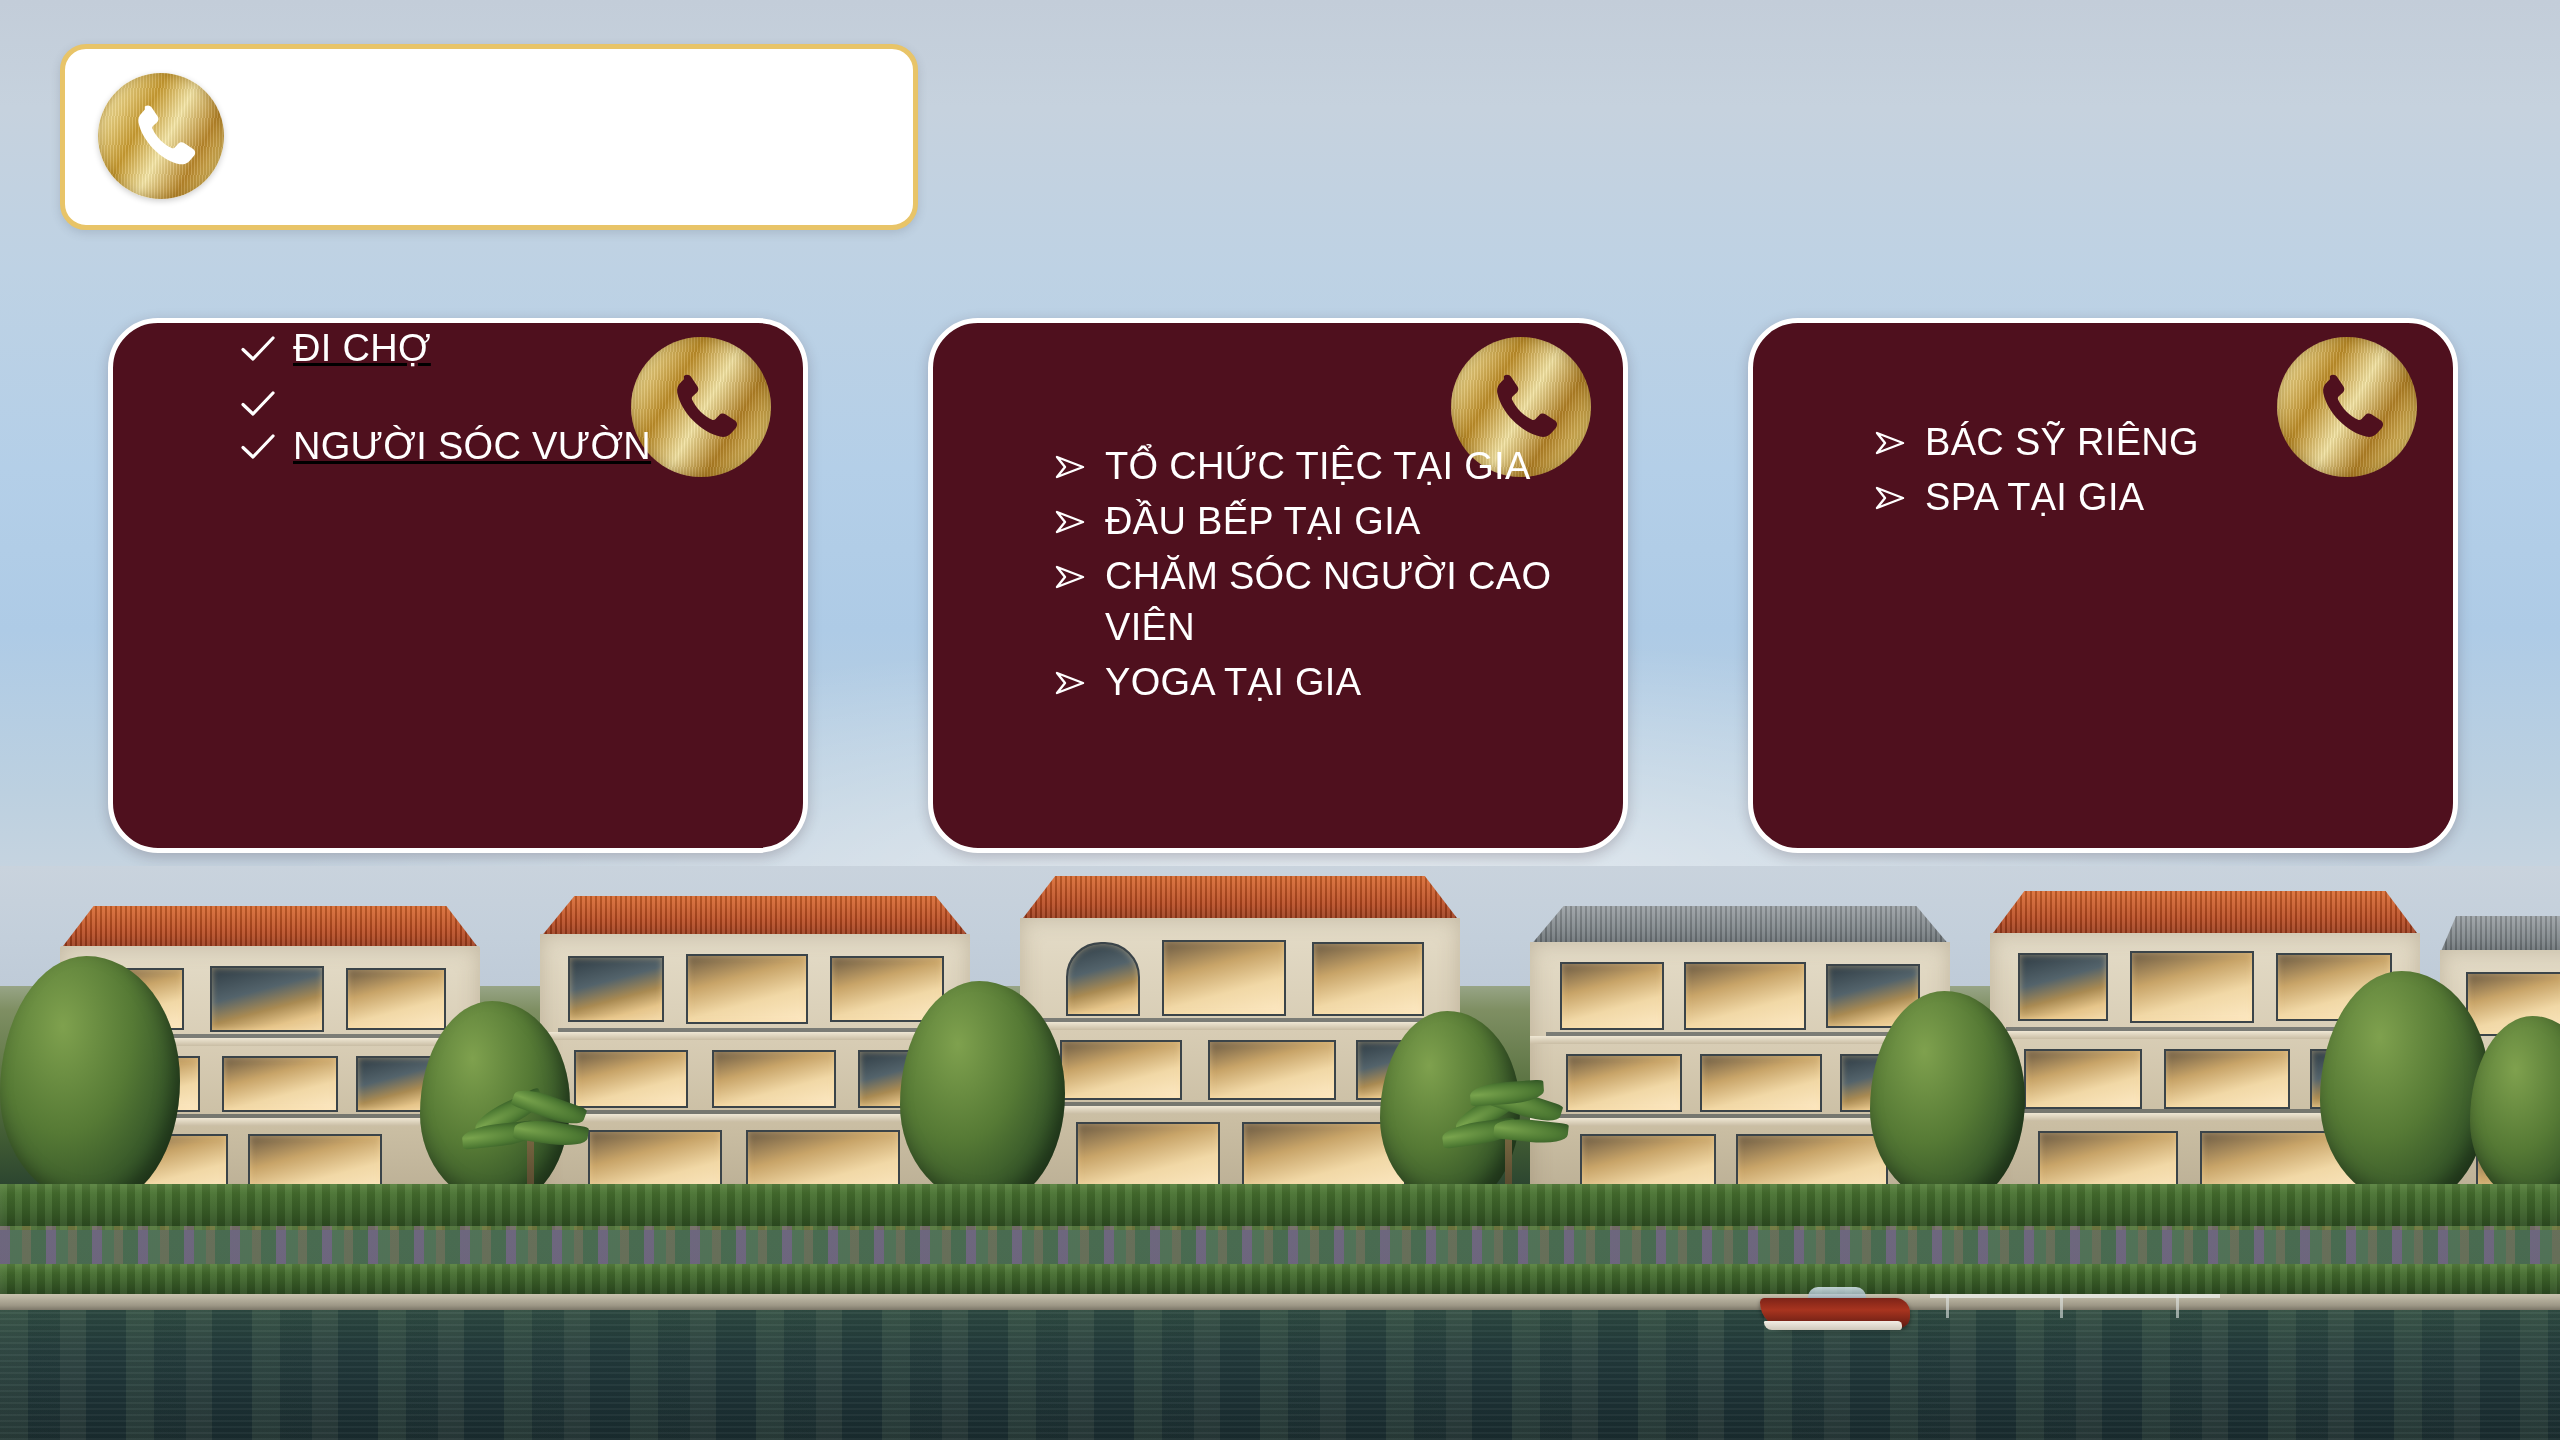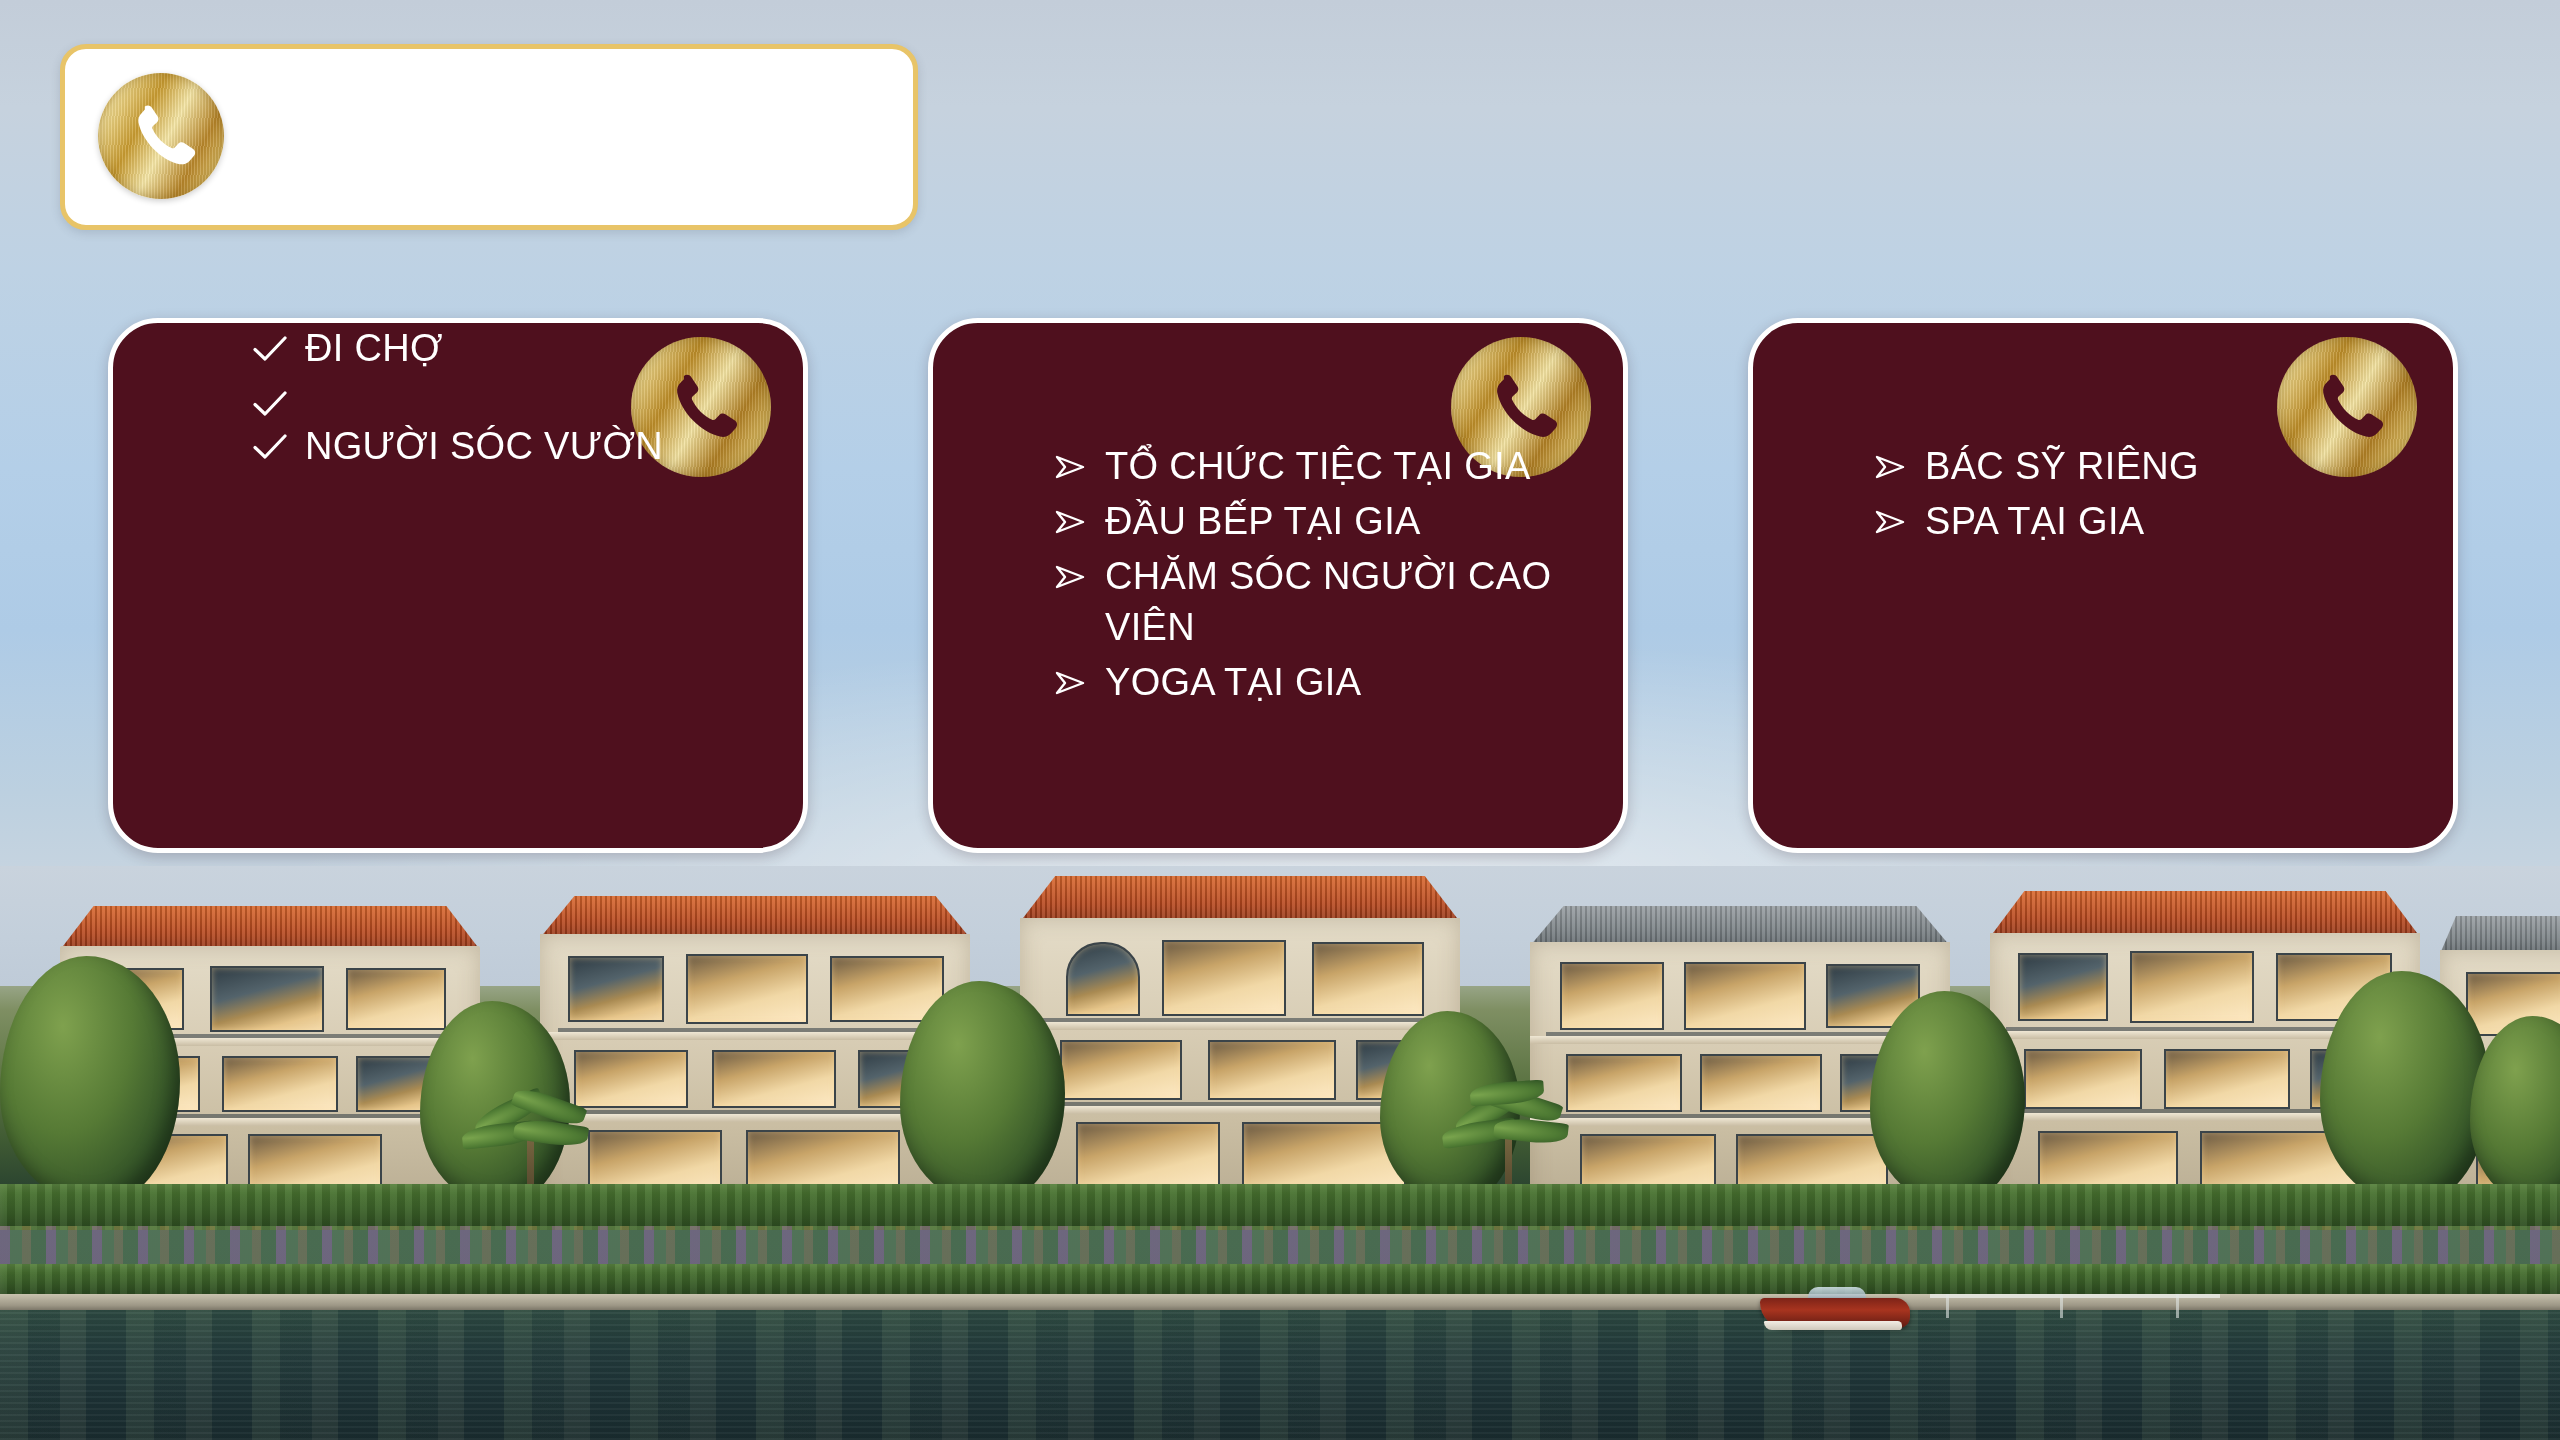--- a/index.html
+++ b/index.html
@@ -67,24 +67,24 @@
   .card--2 .card-phone{right:32px;}
   .card--3 .card-phone{right:36px;}
   .card-phone svg{width:76px;height:76px;display:block;}
 
   .card-list{
     position:absolute;left:0;right:0;
     list-style:none;margin:0;padding:0;
   }
   .card--1 .card-list{top:480px;}
   .card--2 .card-list{top:0;padding-top:118px;}
-  .card--3 .card-list{top:0;padding-top:118px;}
+  .card--3 .card-list{top:0;padding-top:94px;}
 
   .card--1 .card-list{top:auto;padding-top:0;}
-  .list-1{position:absolute;left:140px;top:162px;}
+  .list-1{position:absolute;left:128px;top:162px;text-decoration:underline;}
   .list-2{position:absolute;left:120px;top:108px;}
   .list-3{position:absolute;left:120px;top:108px;}
 
   .item{
     display:flex;align-items:flex-start;
     color:#ffffff;font-size:38px;line-height:51px;letter-spacing:.3px;
     margin:0 0 4px 0;
   }
   .bullet{
     flex:0 0 auto;width:52px;display:block;color:#ffffff;

